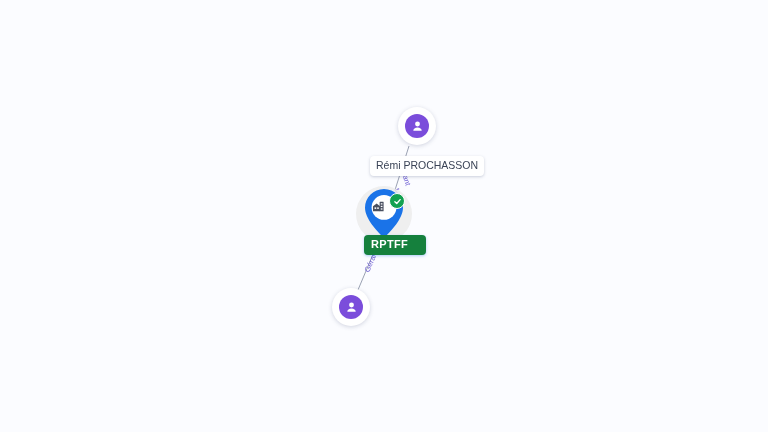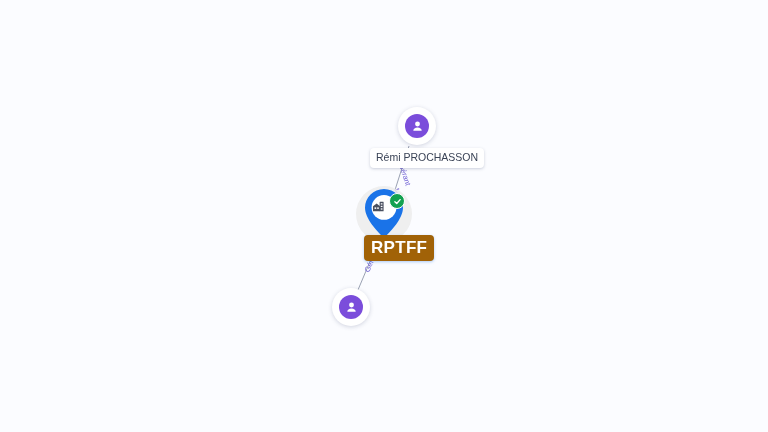--- a/index.html
+++ b/index.html
@@ -116,27 +116,27 @@
     display: flex;
     align-items: center;
     justify-content: center;
     z-index: 6;
   }
   .verified-badge svg { display: block; }
 
   
   .company-badge {
     position: absolute;
-    background: #a16207;
+    background: #15803d;
     color: #ffffff;
-    font-size: 17px;
+    font-size: 11px;
     font-weight: bold;
     letter-spacing: 0.3px;
     line-height: 1;
-    padding: 4px 7px 5px 7px;
+    padding: 4px 18px 5px 7px;
     border-radius: 4px;
     box-shadow: 0 1px 3px rgba(26,115,232,0.35);
     white-space: nowrap;
     z-index: 7;
   }
 
   
   .edge-label {
     position: absolute;
     color: #6b5bd2;
@@ -169,21 +169,21 @@
   <div class="edge-label" style="left:367px; top:268px; transform: rotate(-67deg);">Gérant</div>
 
   <div class="person-node" style="left:398px; top:107px;">
     <span class="person-avatar">
       <svg width="15" height="15" viewBox="0 0 24 24" fill="#ffffff">
         <circle cx="12" cy="8" r="3.9"></circle>
         <path d="M12 13.4c-4 0-6.6 2.3-6.6 4.6v0.6h13.2v-0.6c0-2.3-2.6-4.6-6.6-4.6z"></path>
       </svg>
     </span>
   </div>
-  <div class="node-label" style="left:370px; top:148px;">Rémi PROCHASSON</div>
+  <div class="node-label" style="left:370px; top:156px;">Rémi PROCHASSON</div>
 
   <div class="company-node" style="left:356px; top:186px;">
     <div class="company-halo"></div>
     <div class="pin-wrap">
       <svg width="44" height="52" viewBox="0 0 44 52">
         <path d="M22 2 C11.5 2 3 10.4 3 20.8 C3 31.9 15.6 44.6 20.1 49.2 C21.1 50.2 22.9 50.2 23.9 49.2 C28.4 44.6 41 31.9 41 20.8 C41 10.4 32.5 2 22 2 Z" fill="#1a73e8"></path>
         <circle cx="22" cy="20.4" r="12.4" fill="#ffffff"></circle>
       </svg>
     </div>
     <span class="pin-icon">

